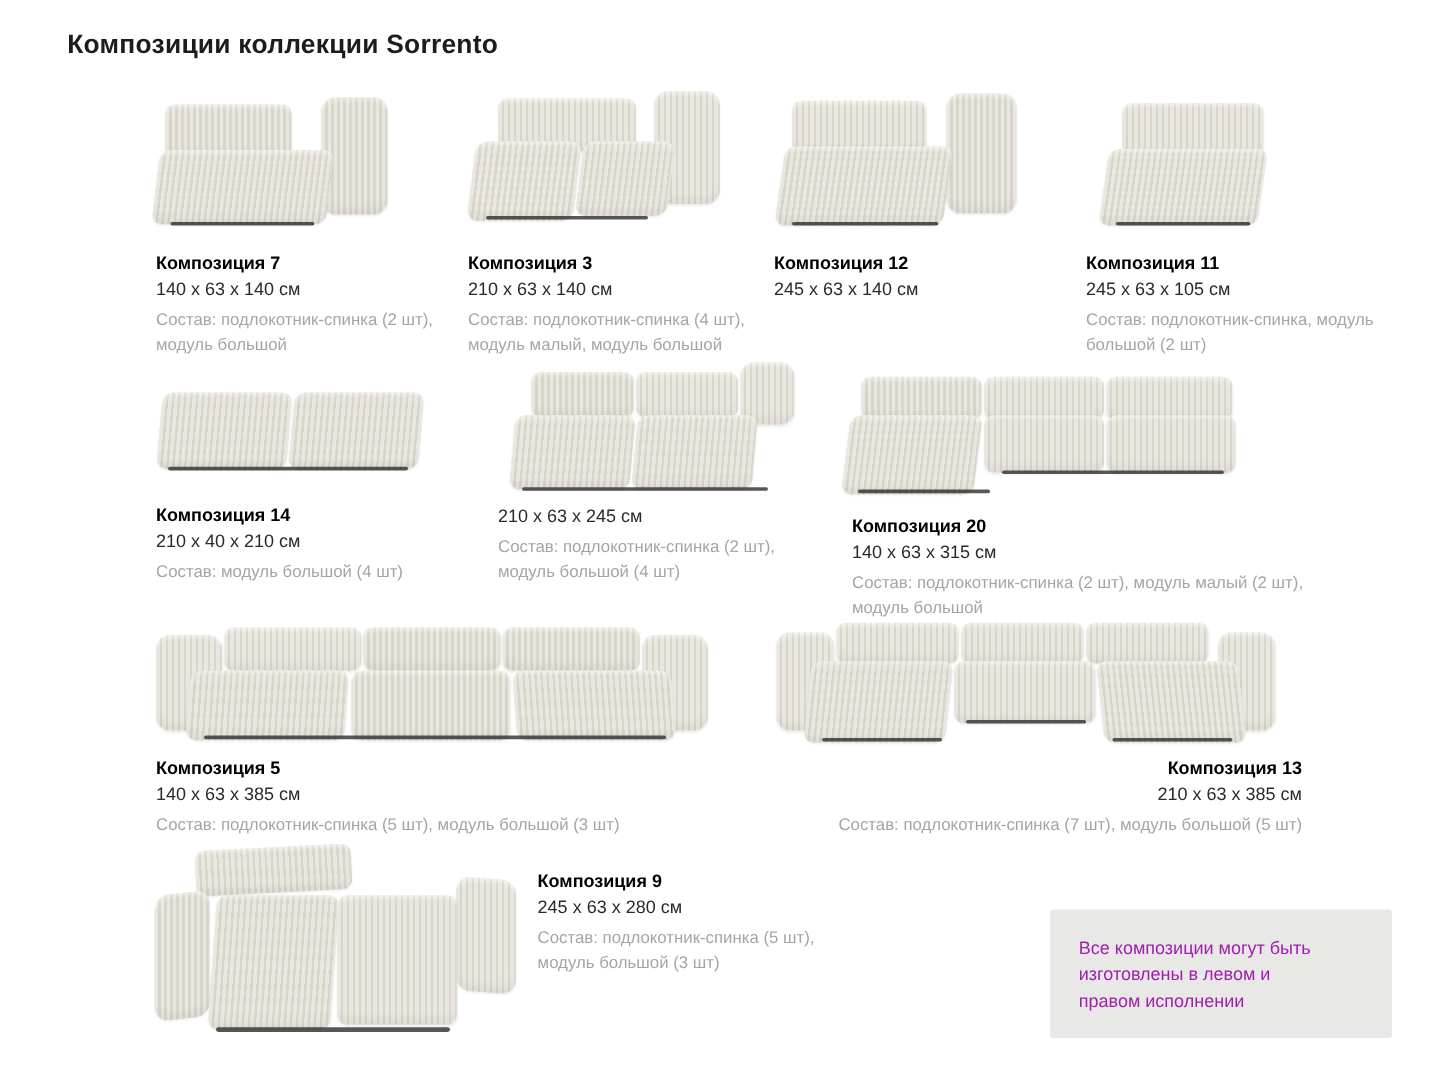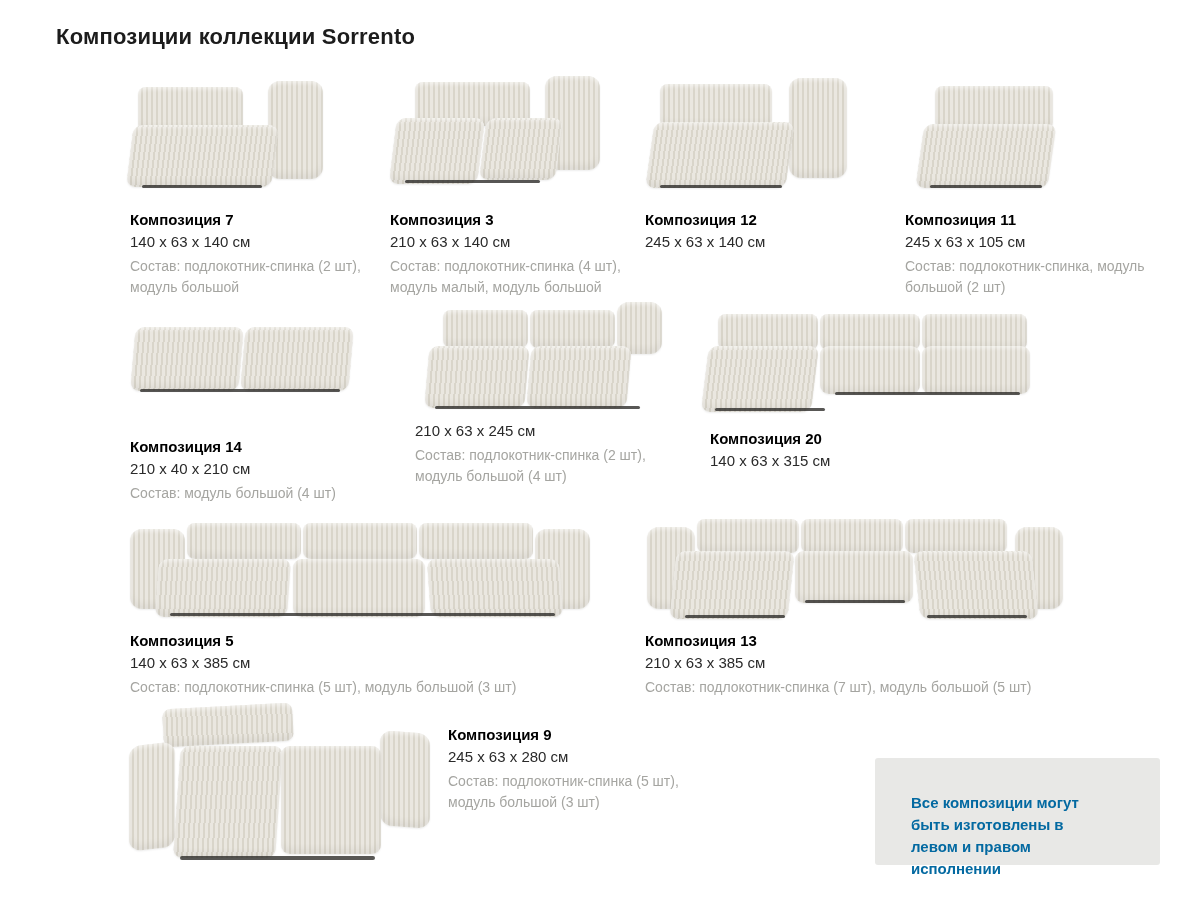--- a/index.html
+++ b/index.html
@@ -24,21 +24,21 @@
   
   .tile{position:absolute;}
   .c-name{font-size:15px;font-weight:700;line-height:21px;color:#000000;margin:0;}
   .c-dims{font-size:15px;font-weight:500;line-height:21px;color:#2a2a2a;margin:1px 0 4px 0;}
   .c-comp{font-size:14px;font-weight:400;line-height:21px;color:#a5a5a1;margin:0;}
   
   .note{
     position:absolute;left:875px;top:758px;width:285px;height:107px;
     background:#e8e8e6;border-radius:3px;box-sizing:border-box;padding:18px 20px;
   }
-  .note p{margin:16px;font-size:15px;font-weight:700;line-height:22px;color:#0369a1;width:200px;}
+  .note p{margin:4px;font-size:15px;font-weight:400;line-height:22px;color:#a21caf;width:200px;}
 </style>
 </head>
 <body>
 
 <div class="canvas">
 
   <h1 class="page-title">Композиции коллекции Sorrento</h1>
 
   <div class="scene" style="left:120px;top:75px;width:200px;height:125px;">
     <div class="m bar" style="left:18px;top:12px;width:105px;height:45px;"></div>
@@ -107,32 +107,33 @@
     <div class="m bar" style="left:18px;top:14px;width:100px;height:36px;"></div>
     <div class="m bar" style="left:120px;top:14px;width:100px;height:36px;"></div>
     <div class="m bar" style="left:222px;top:14px;width:105px;height:36px;"></div>
     <div class="m" style="left:5px;top:46px;width:110px;height:66px;transform:skewX(-7deg);"></div>
     <div class="m" style="left:120px;top:46px;width:100px;height:48px;"></div>
     <div class="m" style="left:222px;top:46px;width:108px;height:48px;"></div>
     <div class="base" style="left:15px;top:108px;width:110px;"></div>
     <div class="base" style="left:135px;top:92px;width:185px;"></div>
   </div>
 
-  <div class="tile" style="left:130px;top:419px;width:260px;margin-top:17px;">
+  <div class="tile" style="left:130px;top:419px;width:260px;">
     <p class="c-name">Композиция 14</p>
     <p class="c-dims">210 x 40 x 210 см</p>
     <p class="c-comp">Состав: модуль большой (4 шт)</p>
   </div>
   <div class="tile" style="left:415px;top:419px;width:260px;">
     <p class="c-dims">210 x 63 x 245 см</p>
     <p class="c-comp">Состав: подлокотник-спинка (2 шт), модуль большой (4 шт)</p>
   </div>
   <div class="tile" style="left:710px;top:428px;width:380px;">
     <p class="c-name">Композиция 20</p>
     <p class="c-dims">140 x 63 x 315 см</p>
+    <p class="c-comp">Состав: подлокотник-спинка (2 шт), модуль малый (2 шт), модуль большой</p>
   </div>
 
   <div class="scene" style="left:125px;top:505px;width:470px;height:112px;">
     <div class="m arm" style="left:5px;top:24px;width:55px;height:80px;"></div>
     <div class="m arm" style="left:410px;top:24px;width:55px;height:80px;"></div>
     <div class="m bar" style="left:62px;top:18px;width:114px;height:36px;"></div>
     <div class="m bar" style="left:178px;top:18px;width:114px;height:36px;"></div>
     <div class="m bar" style="left:294px;top:18px;width:114px;height:36px;"></div>
     <div class="m" style="left:32px;top:54px;width:132px;height:58px;transform:skewX(-4deg);"></div>
     <div class="m" style="left:168px;top:54px;width:132px;height:58px;"></div>
@@ -152,21 +153,21 @@
     <div class="base" style="left:40px;top:110px;width:100px;"></div>
     <div class="base" style="left:160px;top:95px;width:100px;"></div>
     <div class="base" style="left:282px;top:110px;width:100px;"></div>
   </div>
 
   <div class="tile" style="left:130px;top:630px;width:440px;">
     <p class="c-name">Композиция 5</p>
     <p class="c-dims">140 x 63 x 385 см</p>
     <p class="c-comp">Состав: подлокотник-спинка (5 шт), модуль большой (3 шт)</p>
   </div>
-  <div class="tile" style="left:645px;top:630px;width:440px;">
+  <div class="tile" style="left:645px;top:630px;width:440px;text-align:right;">
     <p class="c-name">Композиция 13</p>
     <p class="c-dims">210 x 63 x 385 см</p>
     <p class="c-comp">Состав: подлокотник-спинка (7 шт), модуль большой (5 шт)</p>
   </div>
 
   <div class="scene" style="left:125px;top:702px;width:310px;height:178px;">
     <div class="m bar" style="left:38px;top:4px;width:130px;height:38px;transform:rotate(-3deg);"></div>
     <div class="m arm" style="left:4px;top:42px;width:46px;height:105px;transform:skewY(-6deg);"></div>
     <div class="m arm" style="left:255px;top:30px;width:50px;height:95px;transform:skewY(4deg);"></div>
     <div class="m" style="left:52px;top:44px;width:102px;height:112px;transform:skewX(-4deg);"></div>

